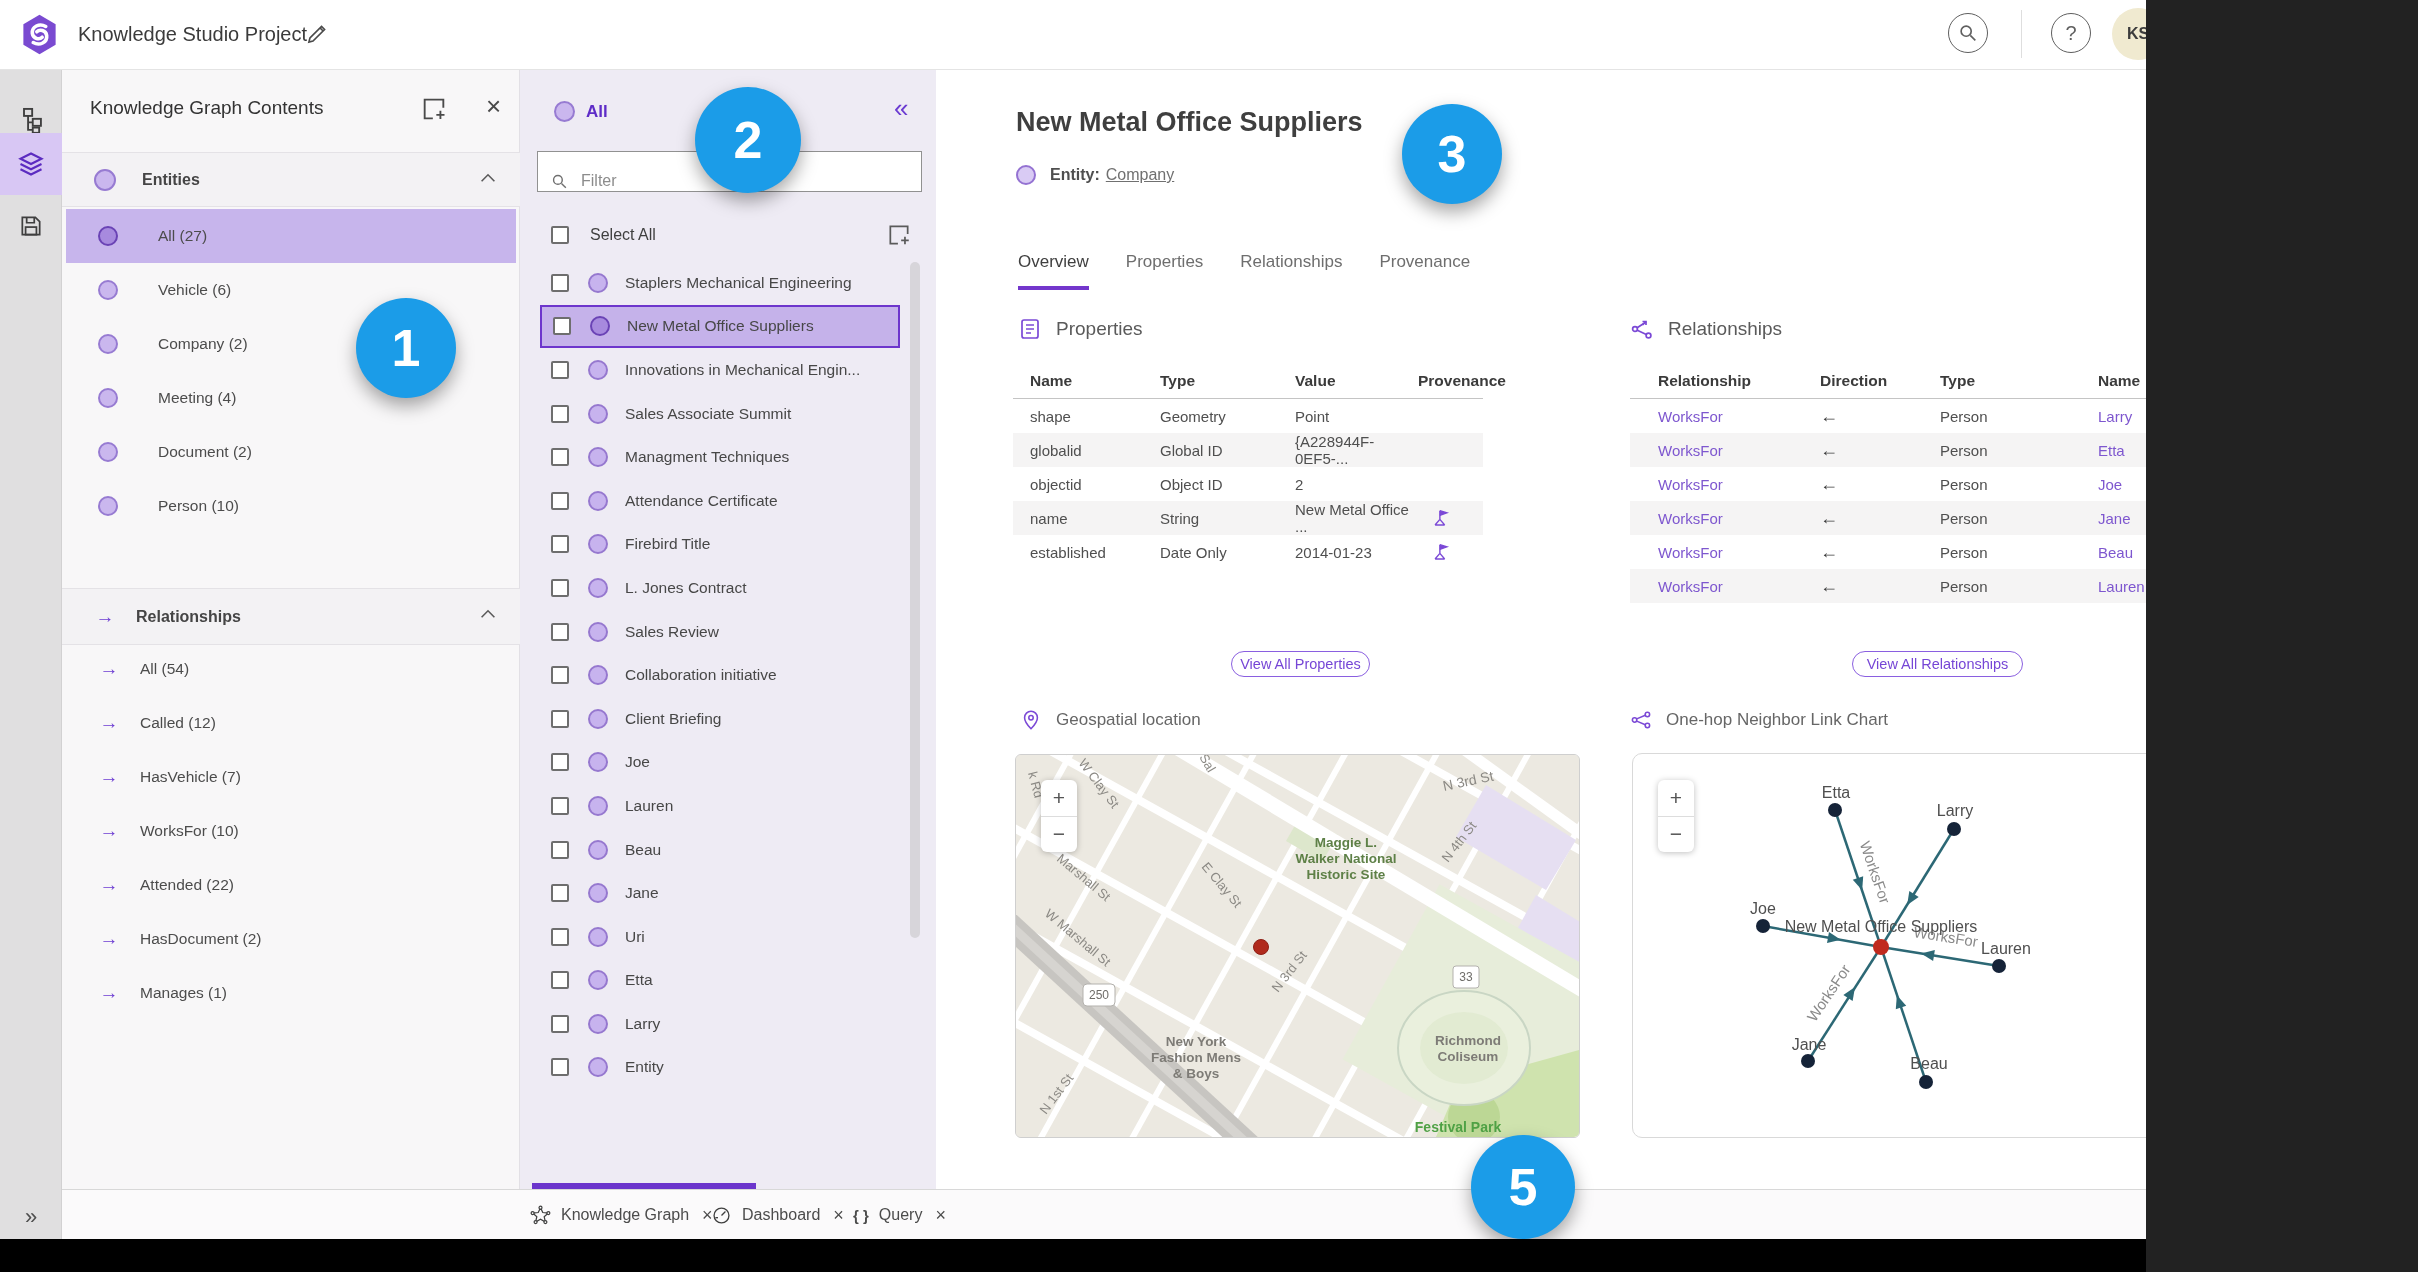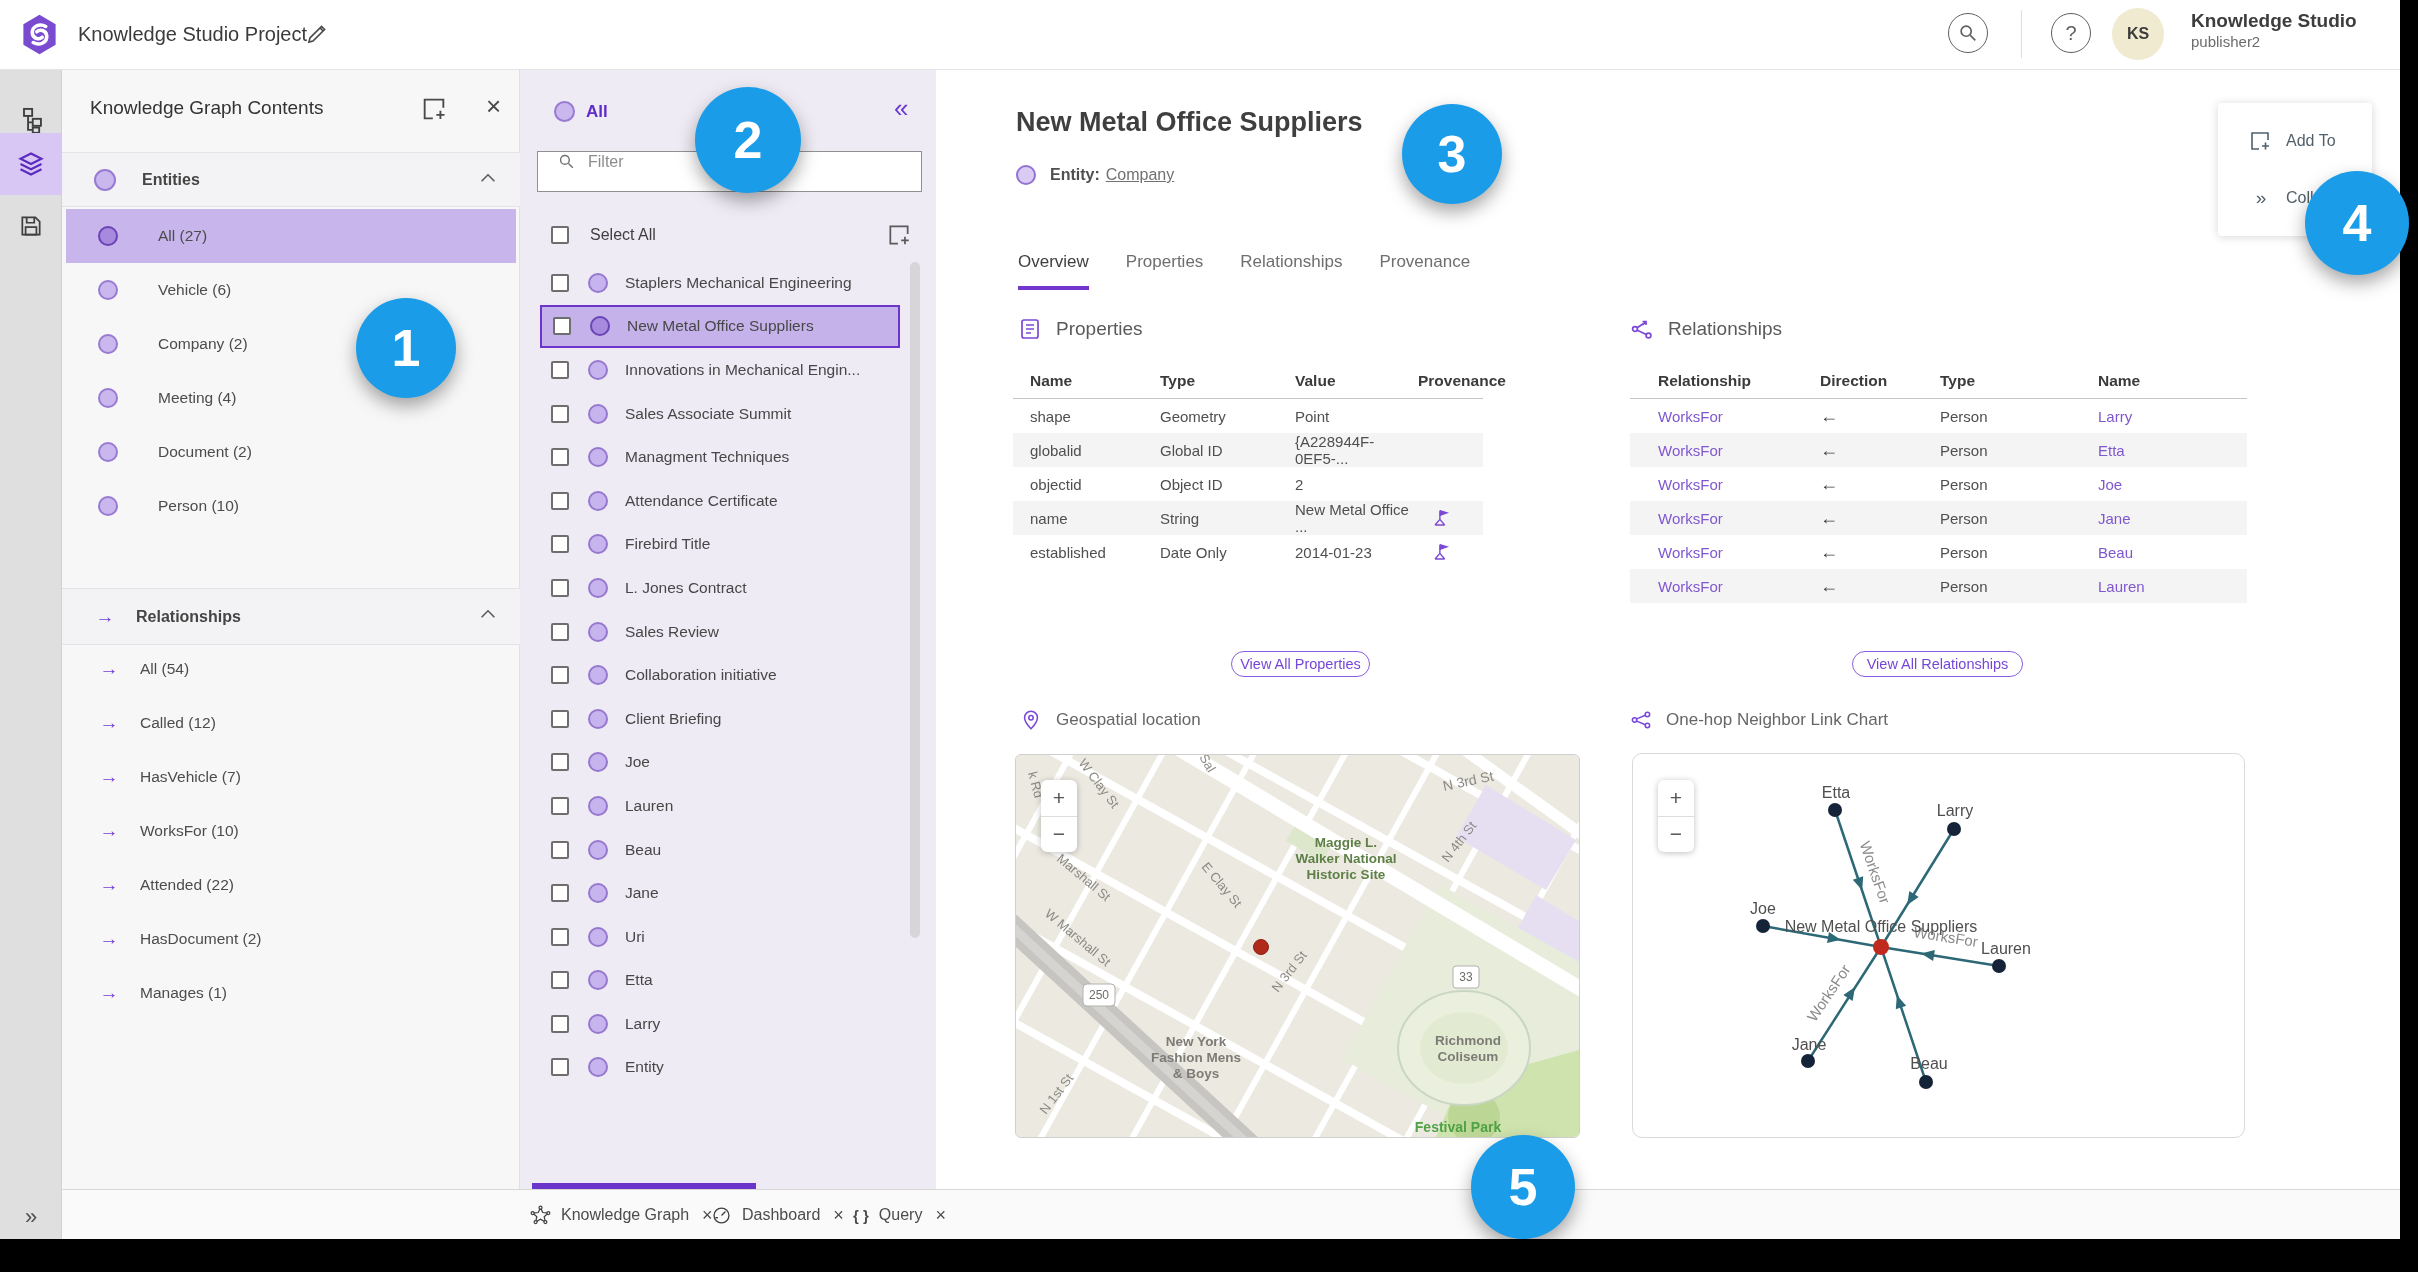--- a/index.html
+++ b/index.html
@@ -1,16 +1,16 @@
 <!DOCTYPE html>
 <html><head>
 <meta charset="utf-8">
 <style>
   html,body{margin:0;padding:0;background:#222;}
-  .screen{position:relative;width:2418px;height:1272px;overflow:hidden;background:#a3a3a3;
+  .screen{position:relative;width:2146px;height:1272px;overflow:hidden;background:#a3a3a3;
     font-family:"Liberation Sans",sans-serif;color:#4a4a4a;}
   svg{display:block;}
 
   
   .topbar{position:absolute;left:0;top:0;width:2418px;height:69px;background:#fff;border-bottom:1px solid #e4e4e4;z-index:10;}
   .logo{position:absolute;left:18px;top:13px;width:43px;height:43px;}
   .topbar-title{position:absolute;left:78px;top:0;height:69px;line-height:69px;font-size:20px;color:#3b3b3b;}
   .edit-icon{position:absolute;left:304px;top:21px;width:26px;height:26px;cursor:pointer;}
   .circle-btn{position:absolute;top:13px;width:40px;height:40px;border:1.5px solid #5f5f5f;border-radius:50%;
     display:flex;align-items:center;justify-content:center;background:#fff;box-sizing:border-box;}
@@ -43,21 +43,21 @@
   .ent-circle{width:20px;height:20px;border-radius:50%;background:#cab7ee;border:2px solid #977bd2;box-sizing:border-box;margin-left:32px;flex:none;}
   .ent-circle.big{width:22px;height:22px;margin-left:32px;}
   .ent-circle.dark{background:#a78ade;border-color:#6a43b5;}
   .rel-arrow{margin-left:32px;font-size:19px;color:#6b3bd1;flex:none;width:22px;text-align:center;}
 
   
   .listpanel{position:absolute;left:520px;top:69px;width:416px;height:1120px;background:#eeebf4;}
   .lp-head-circle{position:absolute;left:34px;top:32px;width:21px;height:21px;border-radius:50%;background:#cab7ee;border:2px solid #977bd2;box-sizing:border-box;}
   .lp-head-label{position:absolute;left:66px;top:33px;font-size:17px;font-weight:bold;color:#5e2cc7;}
   .lp-collapse{position:absolute;left:374px;top:24px;font-size:26px;color:#6b3bd1;cursor:pointer;}
-  .lp-filter{position:absolute;left:17px;top:82px;width:385px;height:41px;background:#fff;border:1px solid #919191;box-sizing:border-box;display:flex;align-items:flex-start;padding-left:7px;}
+  .lp-filter{position:absolute;left:17px;top:82px;width:385px;height:41px;background:#fff;border:1px solid #919191;box-sizing:border-box;display:flex;align-items:flex-end;}
   .lp-filter input{border:none;outline:none;font-size:16px;color:#444;width:300px;margin-left:10px;background:transparent;font-family:"Liberation Sans",sans-serif;}
   .lp-filter input::placeholder{color:#8c8c8c;}
   .lp-selectall{position:absolute;left:0;top:148px;width:416px;height:38px;}
   .checkbox{width:18px;height:18px;border:2px solid #6e6e6e;background:#fff;border-radius:2px;box-sizing:border-box;flex:none;}
   .lp-selectall .checkbox{position:absolute;left:31px;top:9px;}
   .lp-selectall-label{position:absolute;left:70px;top:9px;font-size:16px;color:#3f3f3f;}
   .lp-add{position:absolute;left:366px;top:5px;width:26px;height:26px;cursor:pointer;}
   .lp-list{position:absolute;left:20px;top:192px;width:360px;}
   .lp-row{height:43.6px;display:flex;align-items:center;cursor:pointer;box-sizing:border-box;}
   .lp-row .checkbox{margin-left:11px;}

